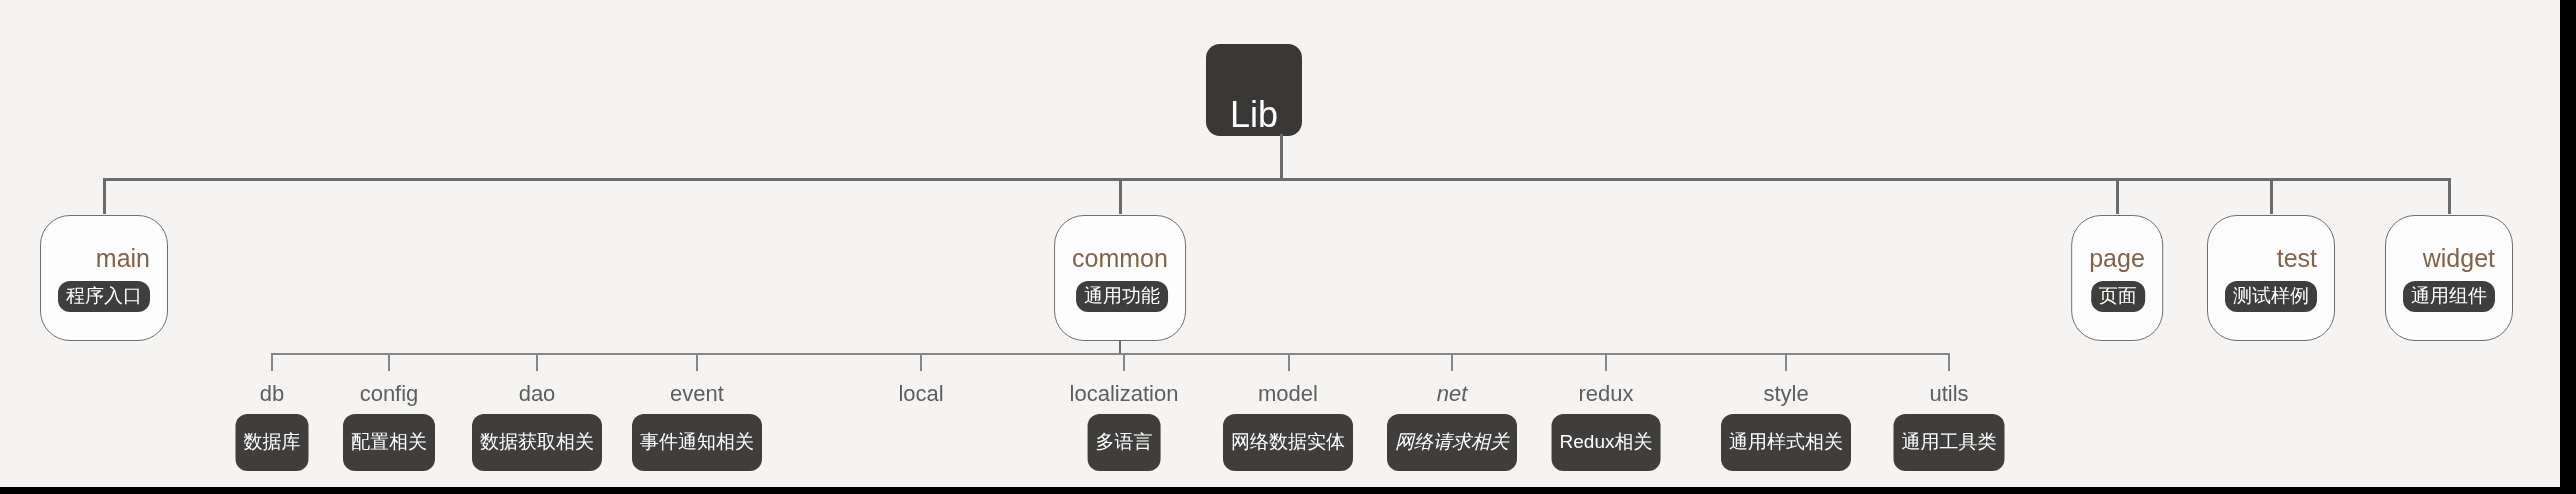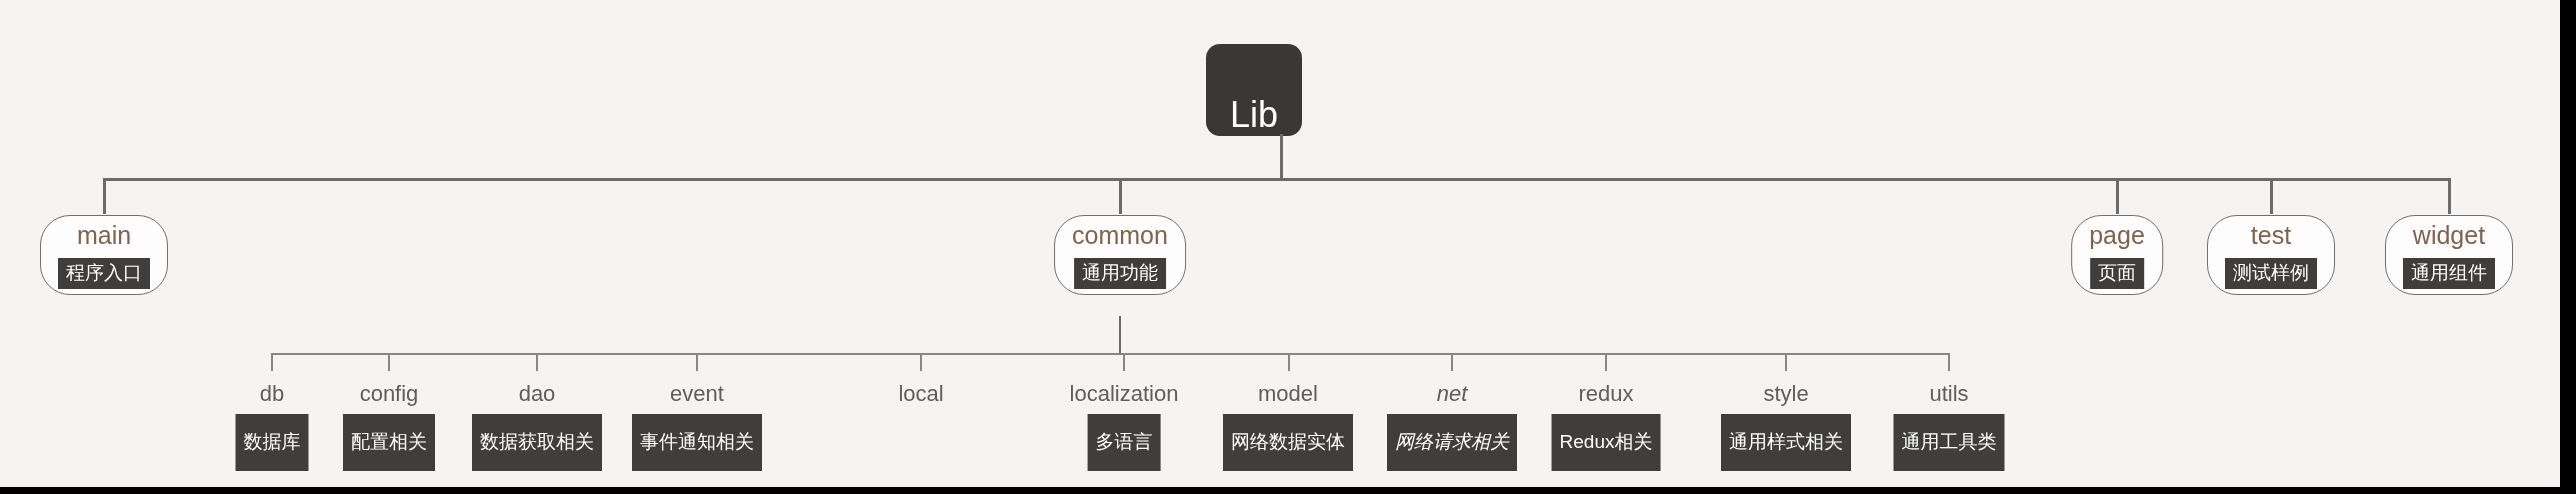--- a/index.html
+++ b/index.html
@@ -32,45 +32,45 @@
     background: var(--root_bg, #393837);
     color: var(--root_text, #ffffff);
     border-radius: 14px;
     display: flex; align-items: flex-end; justify-content: center;
     font-size: 36px;
     cursor: default;
   }
   
   .node-card {
     position: absolute;
-    top: 215px; height: 80px;
+    top: 215px; height: 126px;
     transform: translateX(-50%);
     box-sizing: border-box;
     min-width: 83px;
     padding: 0 17px;
     background: var(--node_bg, #fdfdfd);
     border: 1px solid var(--node_border, #6f6f6f);
     border-radius: 30px;
     display: flex; flex-direction: column;
-    align-items: center; justify-content: center;
+    align-items: flex-end; justify-content: center;
     cursor: default;
   }
   .node-title {
     font-size: 25px;
     color: var(--node_title, #80634a);
     white-space: nowrap;
   }
   .badge {
     margin-top: 8px;
     background: var(--badge_bg, #3f3e3d);
     color: var(--badge_text, #ffffff);
     font-size: 19px;
     line-height: 1.3;
     padding: 3px 8px;
-    border-radius: 0;
+    border-radius: 12px;
     white-space: nowrap;
   }
   
   .leaf-item {
     position: absolute;
     top: 381px;
     transform: translateX(-50%);
     display: flex; flex-direction: column;
     align-items: center;
     cursor: default;

